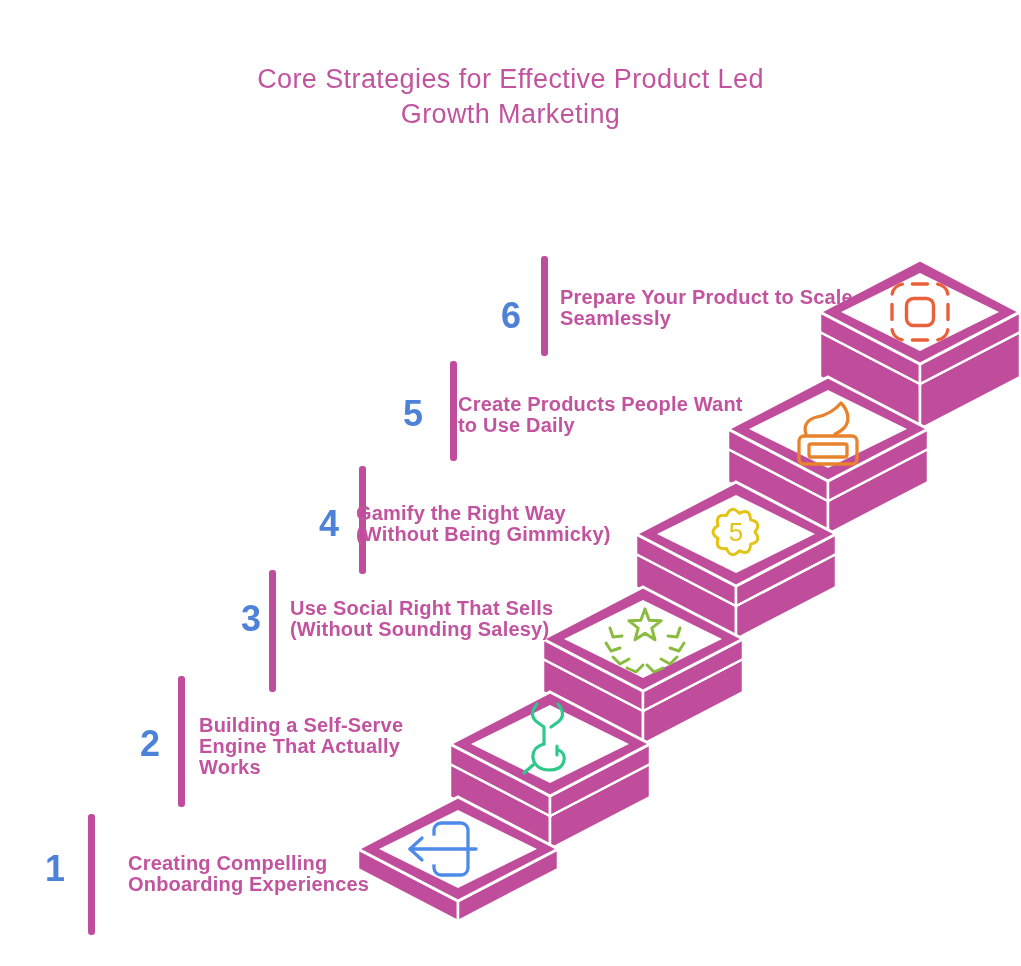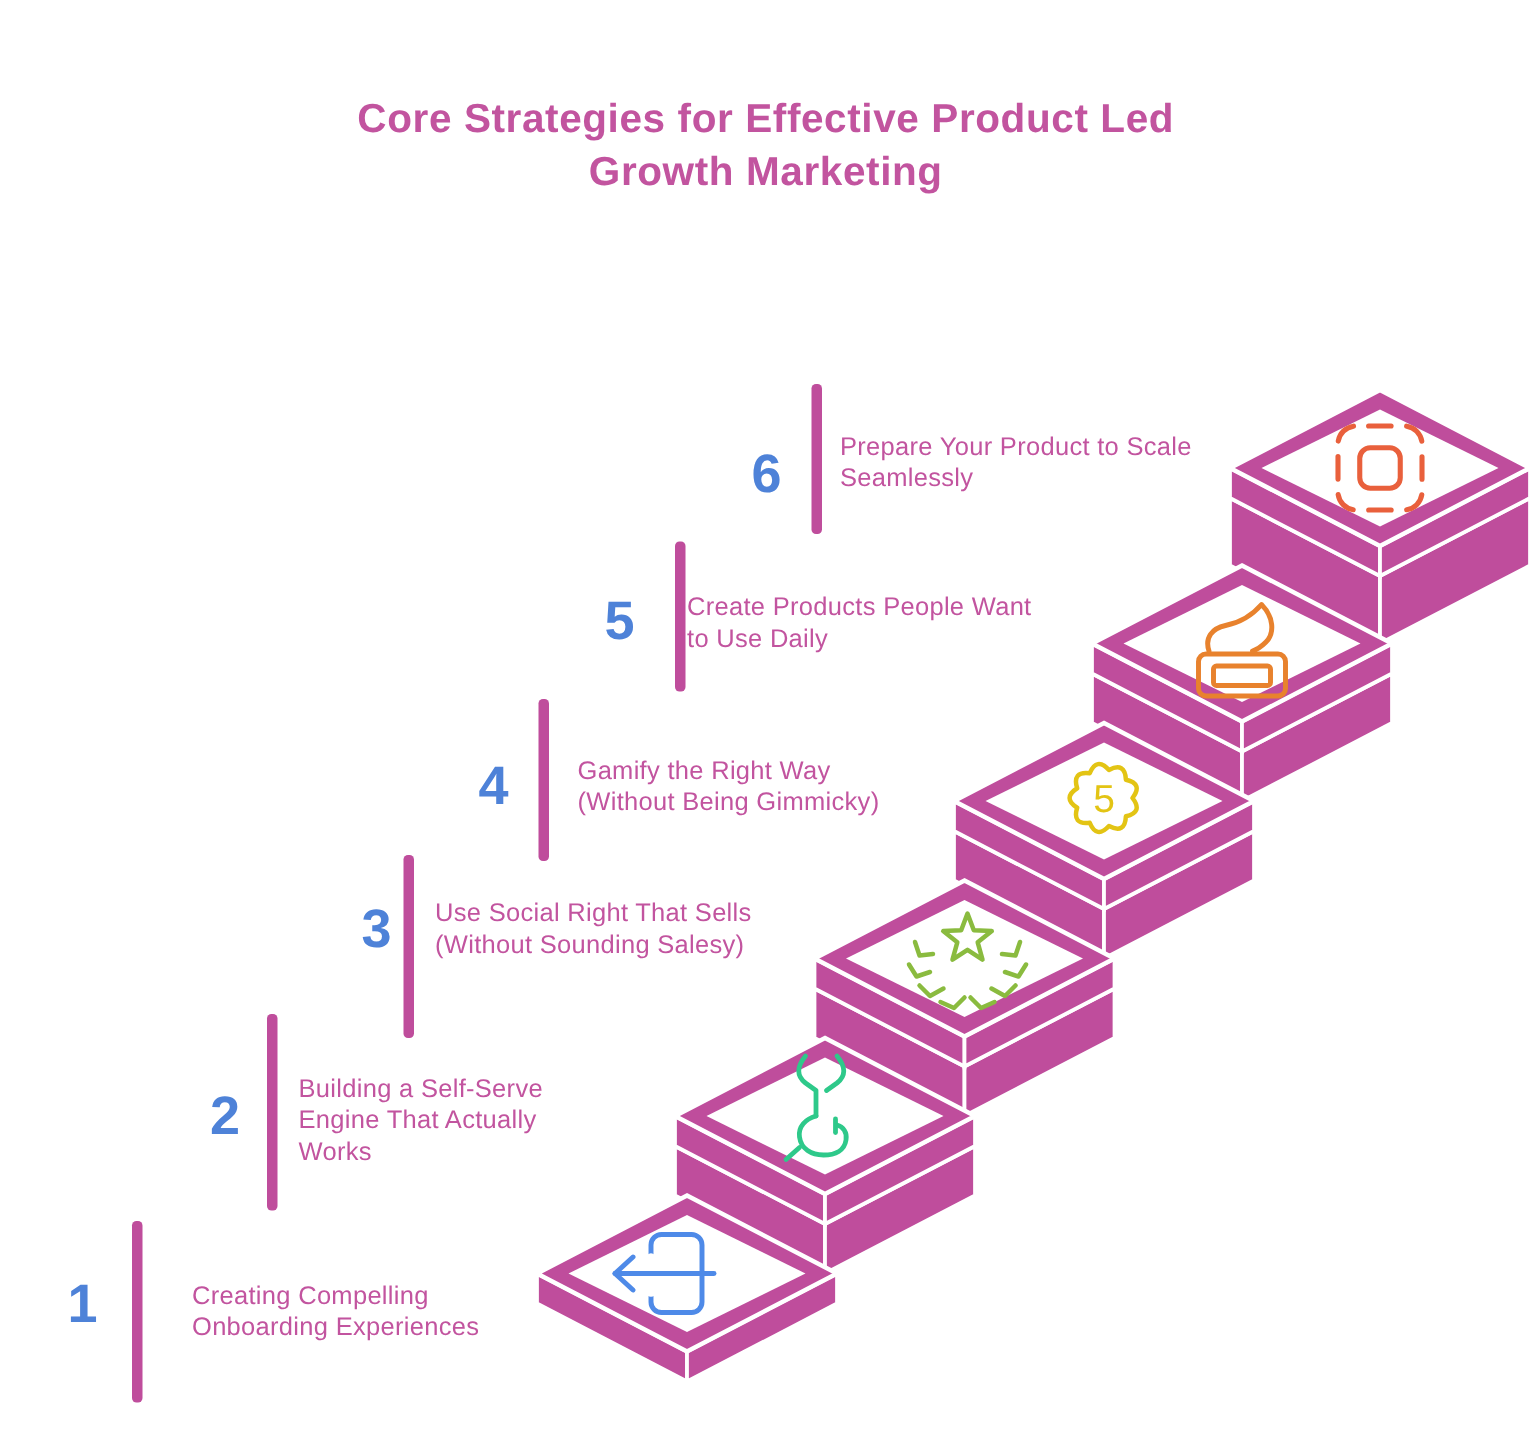--- a/index.html
+++ b/index.html
@@ -4,35 +4,35 @@
 <style>
   html,body{margin:0;padding:0;}
   body{
     width:1021px;height:966px;position:relative;overflow:hidden;
     background:var(--background,#fff);
     font-family:"Liberation Sans",sans-serif;
   }
   .title{
     position:absolute;left:0;right:0;top:62px;
     text-align:center;white-space:pre-line;
-    font-size:27px;line-height:35px;font-weight:700;letter-spacing:.4px;
+    font-size:27px;line-height:35px;font-weight:400;letter-spacing:.4px;
     color:var(--text_pink,#C2549F);
   }
   .num{
     position:absolute;width:44px;text-align:center;
     font-size:36px;line-height:36px;font-weight:700;
     color:var(--number_blue,#4E82D8);
   }
   .bar{
     position:absolute;width:7px;border-radius:3px;
     background:var(--stair_pink,#BF4D9C);
   }
   .label{
     position:absolute;width:300px;white-space:pre-line;
-    font-size:17px;line-height:21px;font-weight:400;letter-spacing:.2px;
+    font-size:20px;line-height:21px;font-weight:700;letter-spacing:.2px;
     color:var(--text_pink,#C2549F);
   }
   svg{position:absolute;left:0;top:0;}
 </style>
 </head>
 <body>
 
 <div class="title">Core Strategies for Effective Product Led
 Growth Marketing</div>
 
@@ -138,21 +138,21 @@
 <div>
   <span class="num" style="left:391px;top:396px">5</span>
   <div class="bar" style="left:450px;top:361px;height:100px"></div>
   <div class="label" style="left:458px;top:394px">Create Products People Want
 to Use Daily</div>
 </div>
 
 <div>
   <span class="num" style="left:307px;top:506px">4</span>
   <div class="bar" style="left:359px;top:466px;height:108px"></div>
-  <div class="label" style="left:385px;top:503px">Gamify the Right Way
+  <div class="label" style="left:356px;top:503px">Gamify the Right Way
 (Without Being Gimmicky)</div>
 </div>
 
 <div>
   <span class="num" style="left:229px;top:601px">3</span>
   <div class="bar" style="left:269px;top:570px;height:122px"></div>
   <div class="label" style="left:290px;top:598px">Use Social Right That Sells
 (Without Sounding Salesy)</div>
 </div>
 

